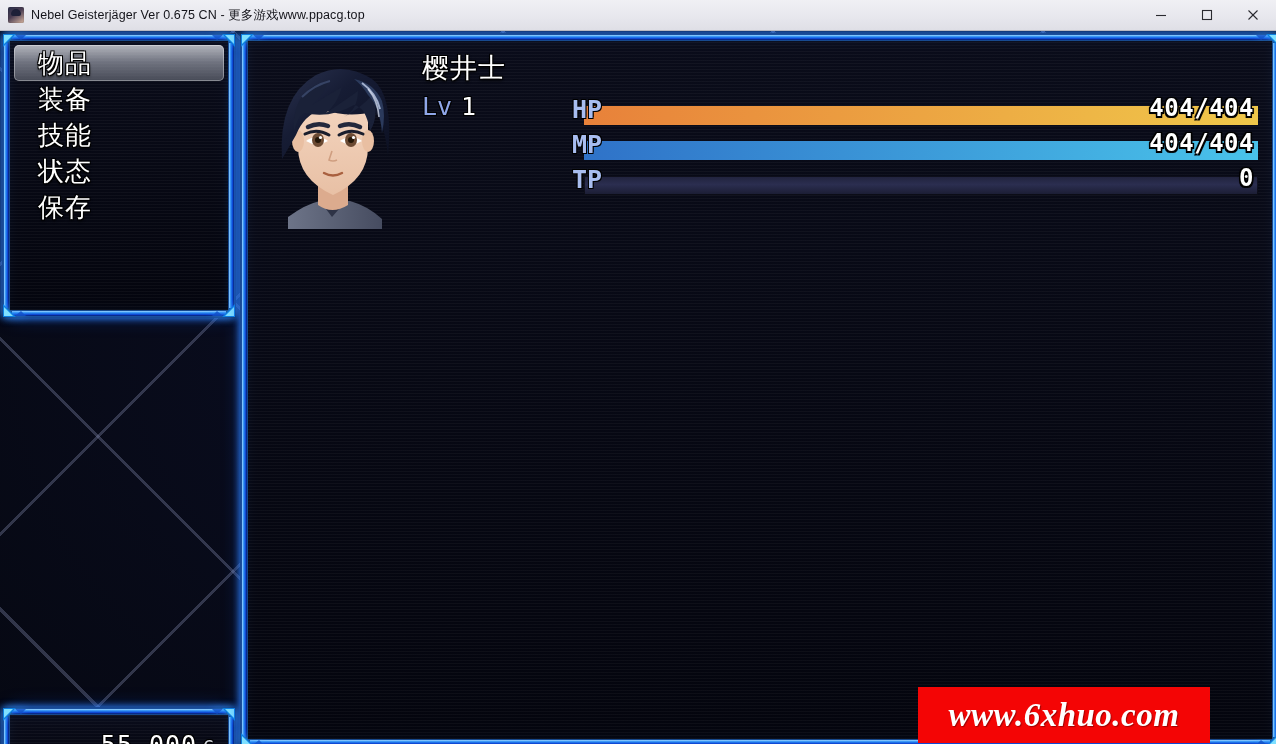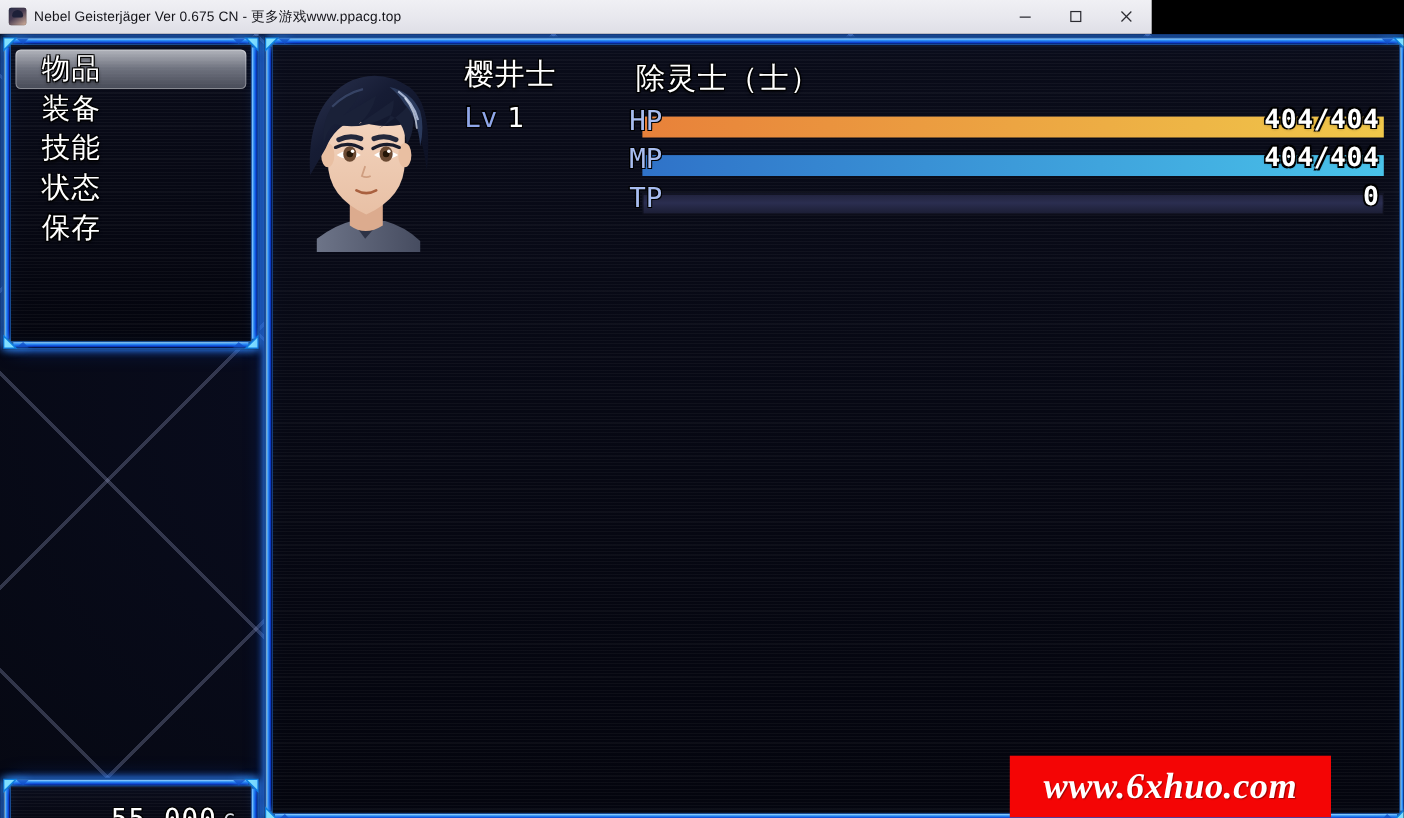--- a/index.html
+++ b/index.html
@@ -5,21 +5,21 @@
   * { box-sizing: border-box; margin: 0; padding: 0; }
   html, body {
     width: 1276px; height: 744px;
     background: #000;
     font-family: "DejaVu Sans", sans-serif;
     overflow: hidden;
   }
 
   
   #titlebar {
-    position: absolute; left: 0; top: 0; width: 1047px; height: 31px;
+    position: absolute; left: 0; top: 0; width: 1276px; height: 31px;
     background: linear-gradient(to bottom, #f0f0f4 0%, #e8e8ee 52%, #dfdfe6 100%);
     border-bottom: 1px solid #b9b9c2;
     display: flex; align-items: center;
   }
   #app-icon {
     width: 16px; height: 16px; margin-left: 8px; margin-right: 7px;
     border-radius: 2px; position: relative; overflow: hidden;
     background: linear-gradient(145deg,#2b2f4a 0%, #4a3d52 45%, #d8b5a0 100%);
     box-shadow: inset 0 0 1px rgba(0,0,0,.6);
     flex: 0 0 auto;
@@ -166,21 +166,21 @@
     position: absolute; left: 12px; right: 0; top: 11px; height: 19px;
     background: linear-gradient(to bottom, #20223c 0%, #2b2e50 45%, #1a1c32 100%);
     box-shadow: inset 0 0 0 1px rgba(0,0,0,.55);
   }
   .gauge-fill {
     position: absolute; left: 0; top: 0; bottom: 0;
   }
   .gauge-label {
     position: absolute; left: 0; top: 2px; z-index: 3;
     font-size: 25px; line-height: 1; font-family: "DejaVu Sans Mono", monospace;
-    color: #a8bdf0; font-weight: 400;
+    color: #a8bdf0; font-weight: 700;
     text-shadow: 1px 1px 0 #000, -1px 1px 0 #000, 1px -1px 0 #000, -1px -1px 0 #000;
   }
   .gauge-value {
     position: absolute; right: 4px; top: 1px; z-index: 3;
     font-size: 24px; line-height: 1.05; font-family: "DejaVu Sans Mono", monospace;
     color: #ffffff; font-weight: 700; letter-spacing: .5px;
     text-shadow: 1.5px 1.5px 0 #000, -1.5px 1.5px 0 #000, 1.5px -1.5px 0 #000, -1.5px -1.5px 0 #000,
                  0 0 3px rgba(0,0,0,.95);
   }
 
@@ -408,21 +408,20 @@
         </div>
 
         <div id="char-block">
           <div id="char-name">樱井士</div>
           <div id="lv-row">
             <span id="lv-label">Lv</span>
             <span id="lv-value">1</span>
           </div>
         </div>
 
-        <div id="class-name">除灵士（士）</div>
 
         <div id="gauges">
             <div class="gauge-row">
               <div class="gauge-track">
                 <div class="gauge-fill" style="width: 100%; background: linear-gradient(to right, rgb(232, 129, 58) 0%, rgb(240, 200, 74) 100%);"></div>
               </div>
               <span class="gauge-label">HP</span>
               <span class="gauge-value">404/404</span>
             </div>
             <div class="gauge-row">

